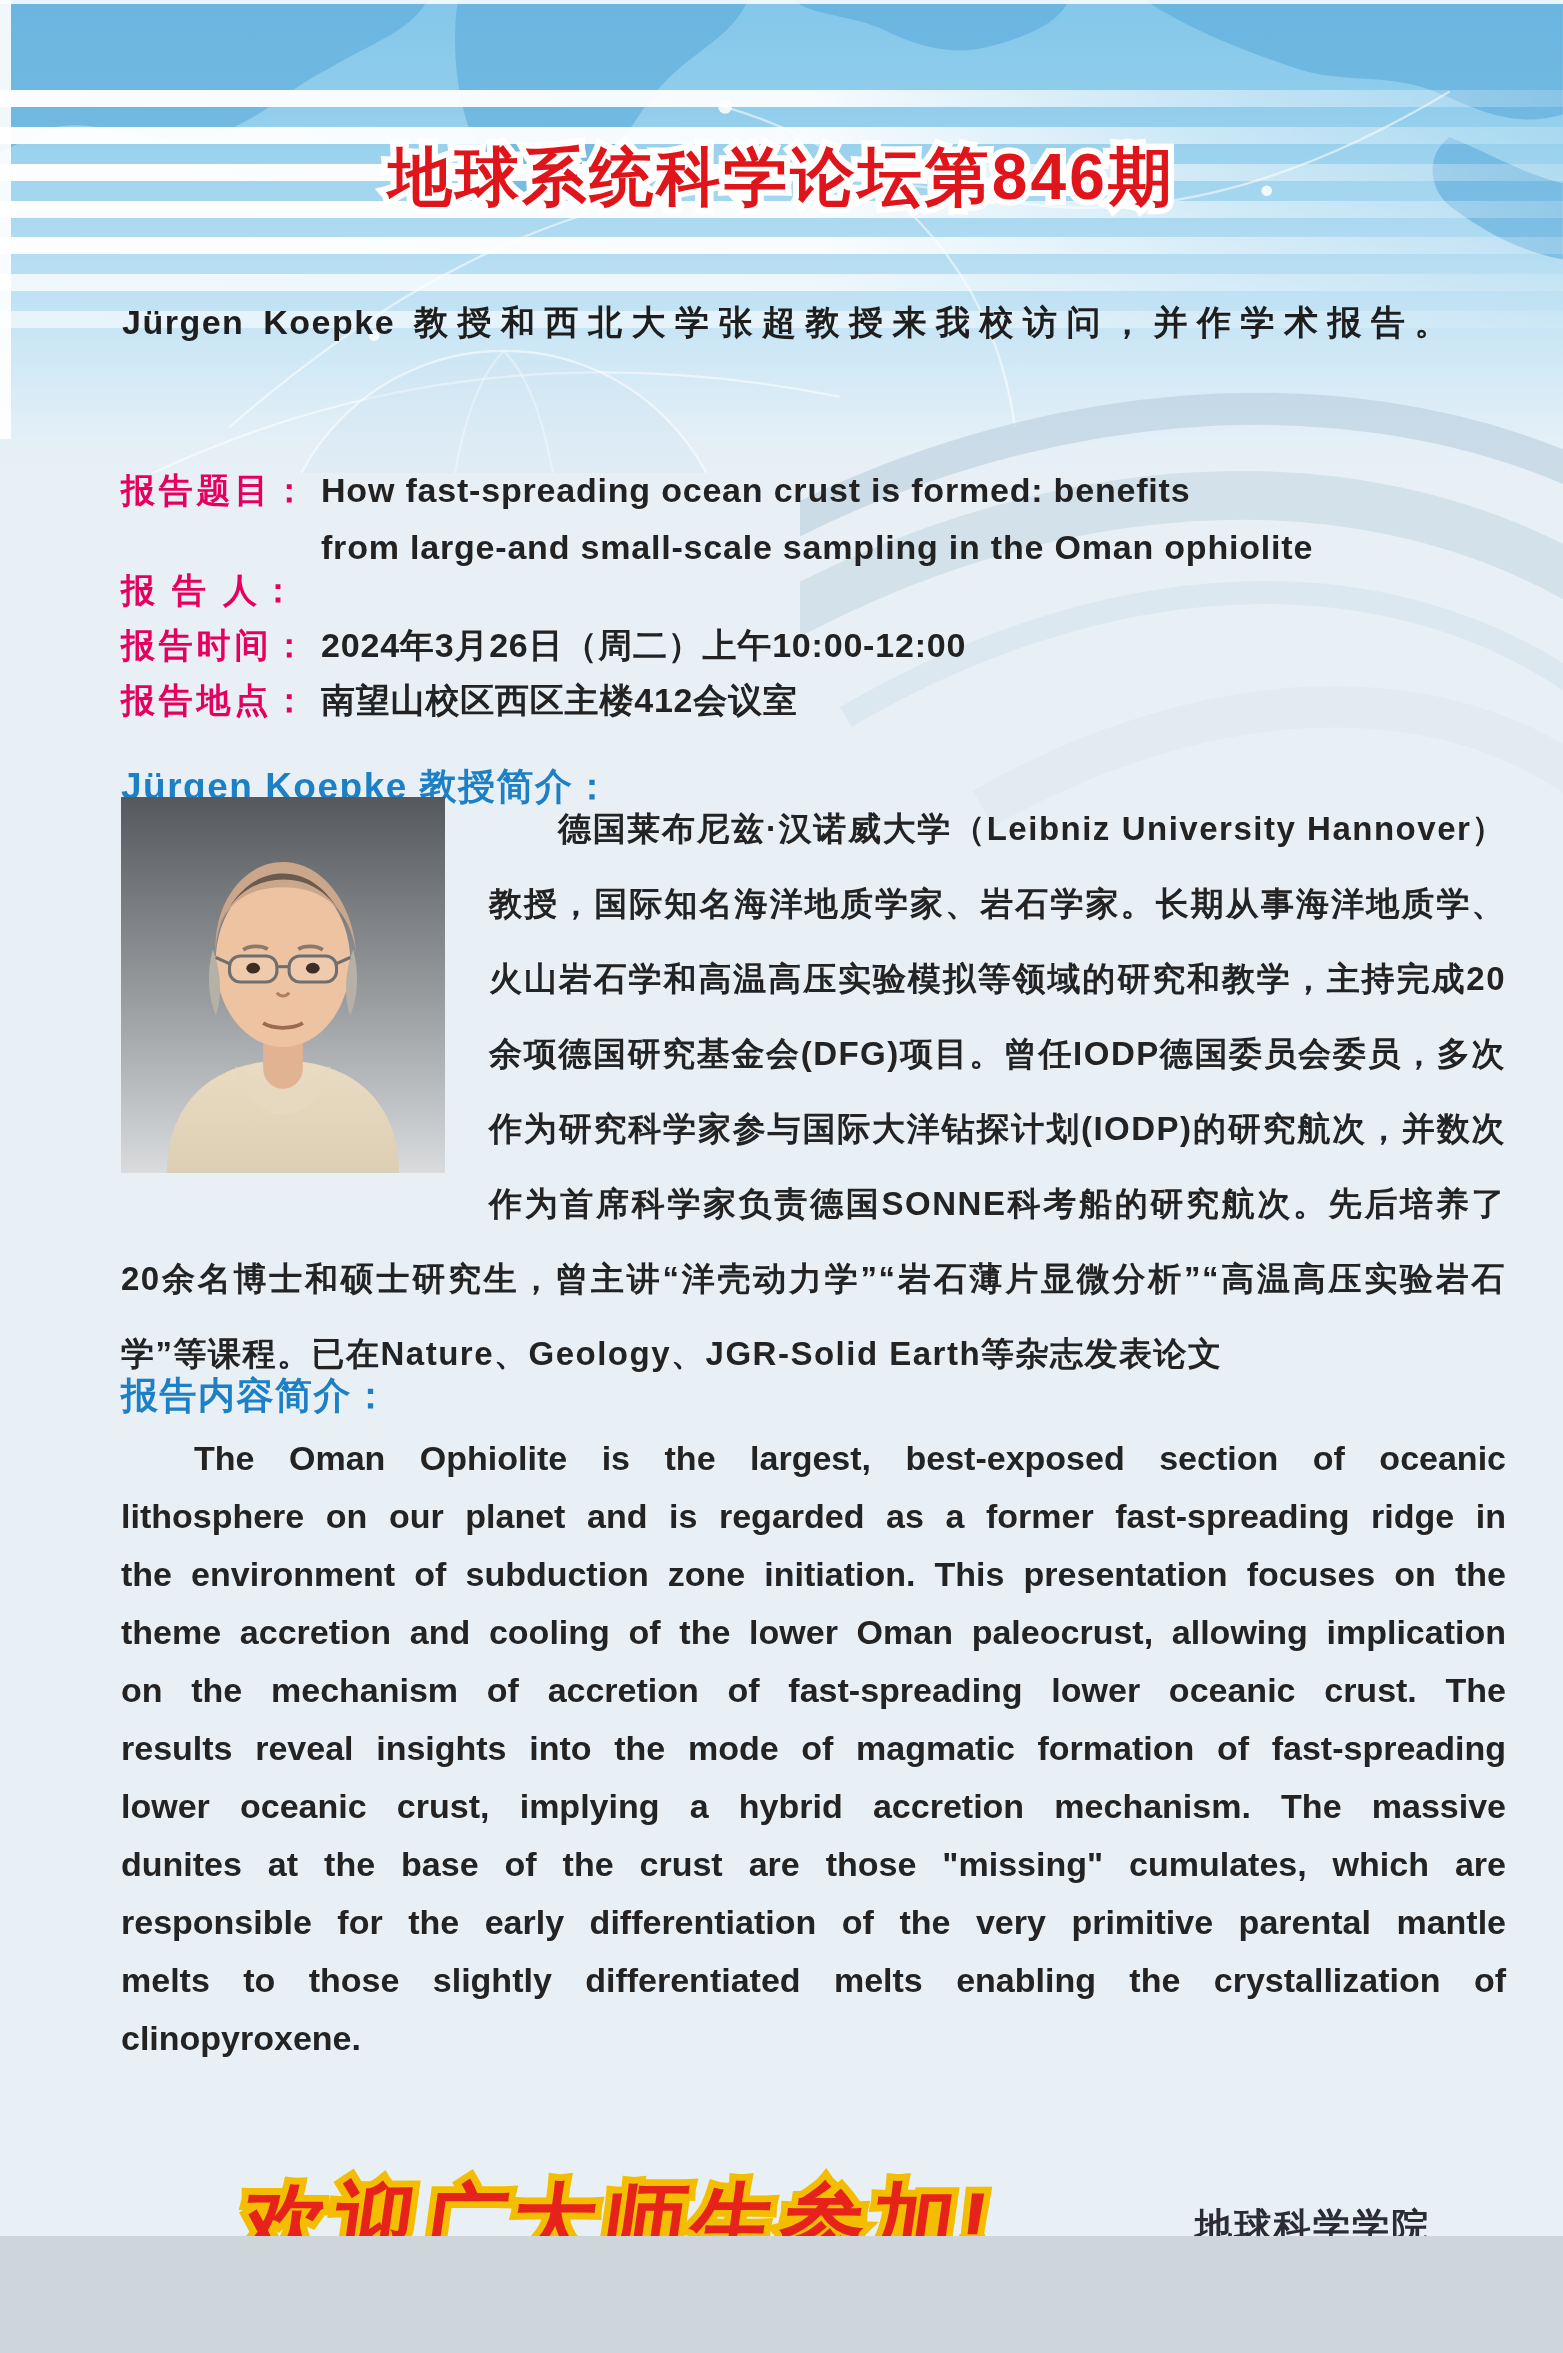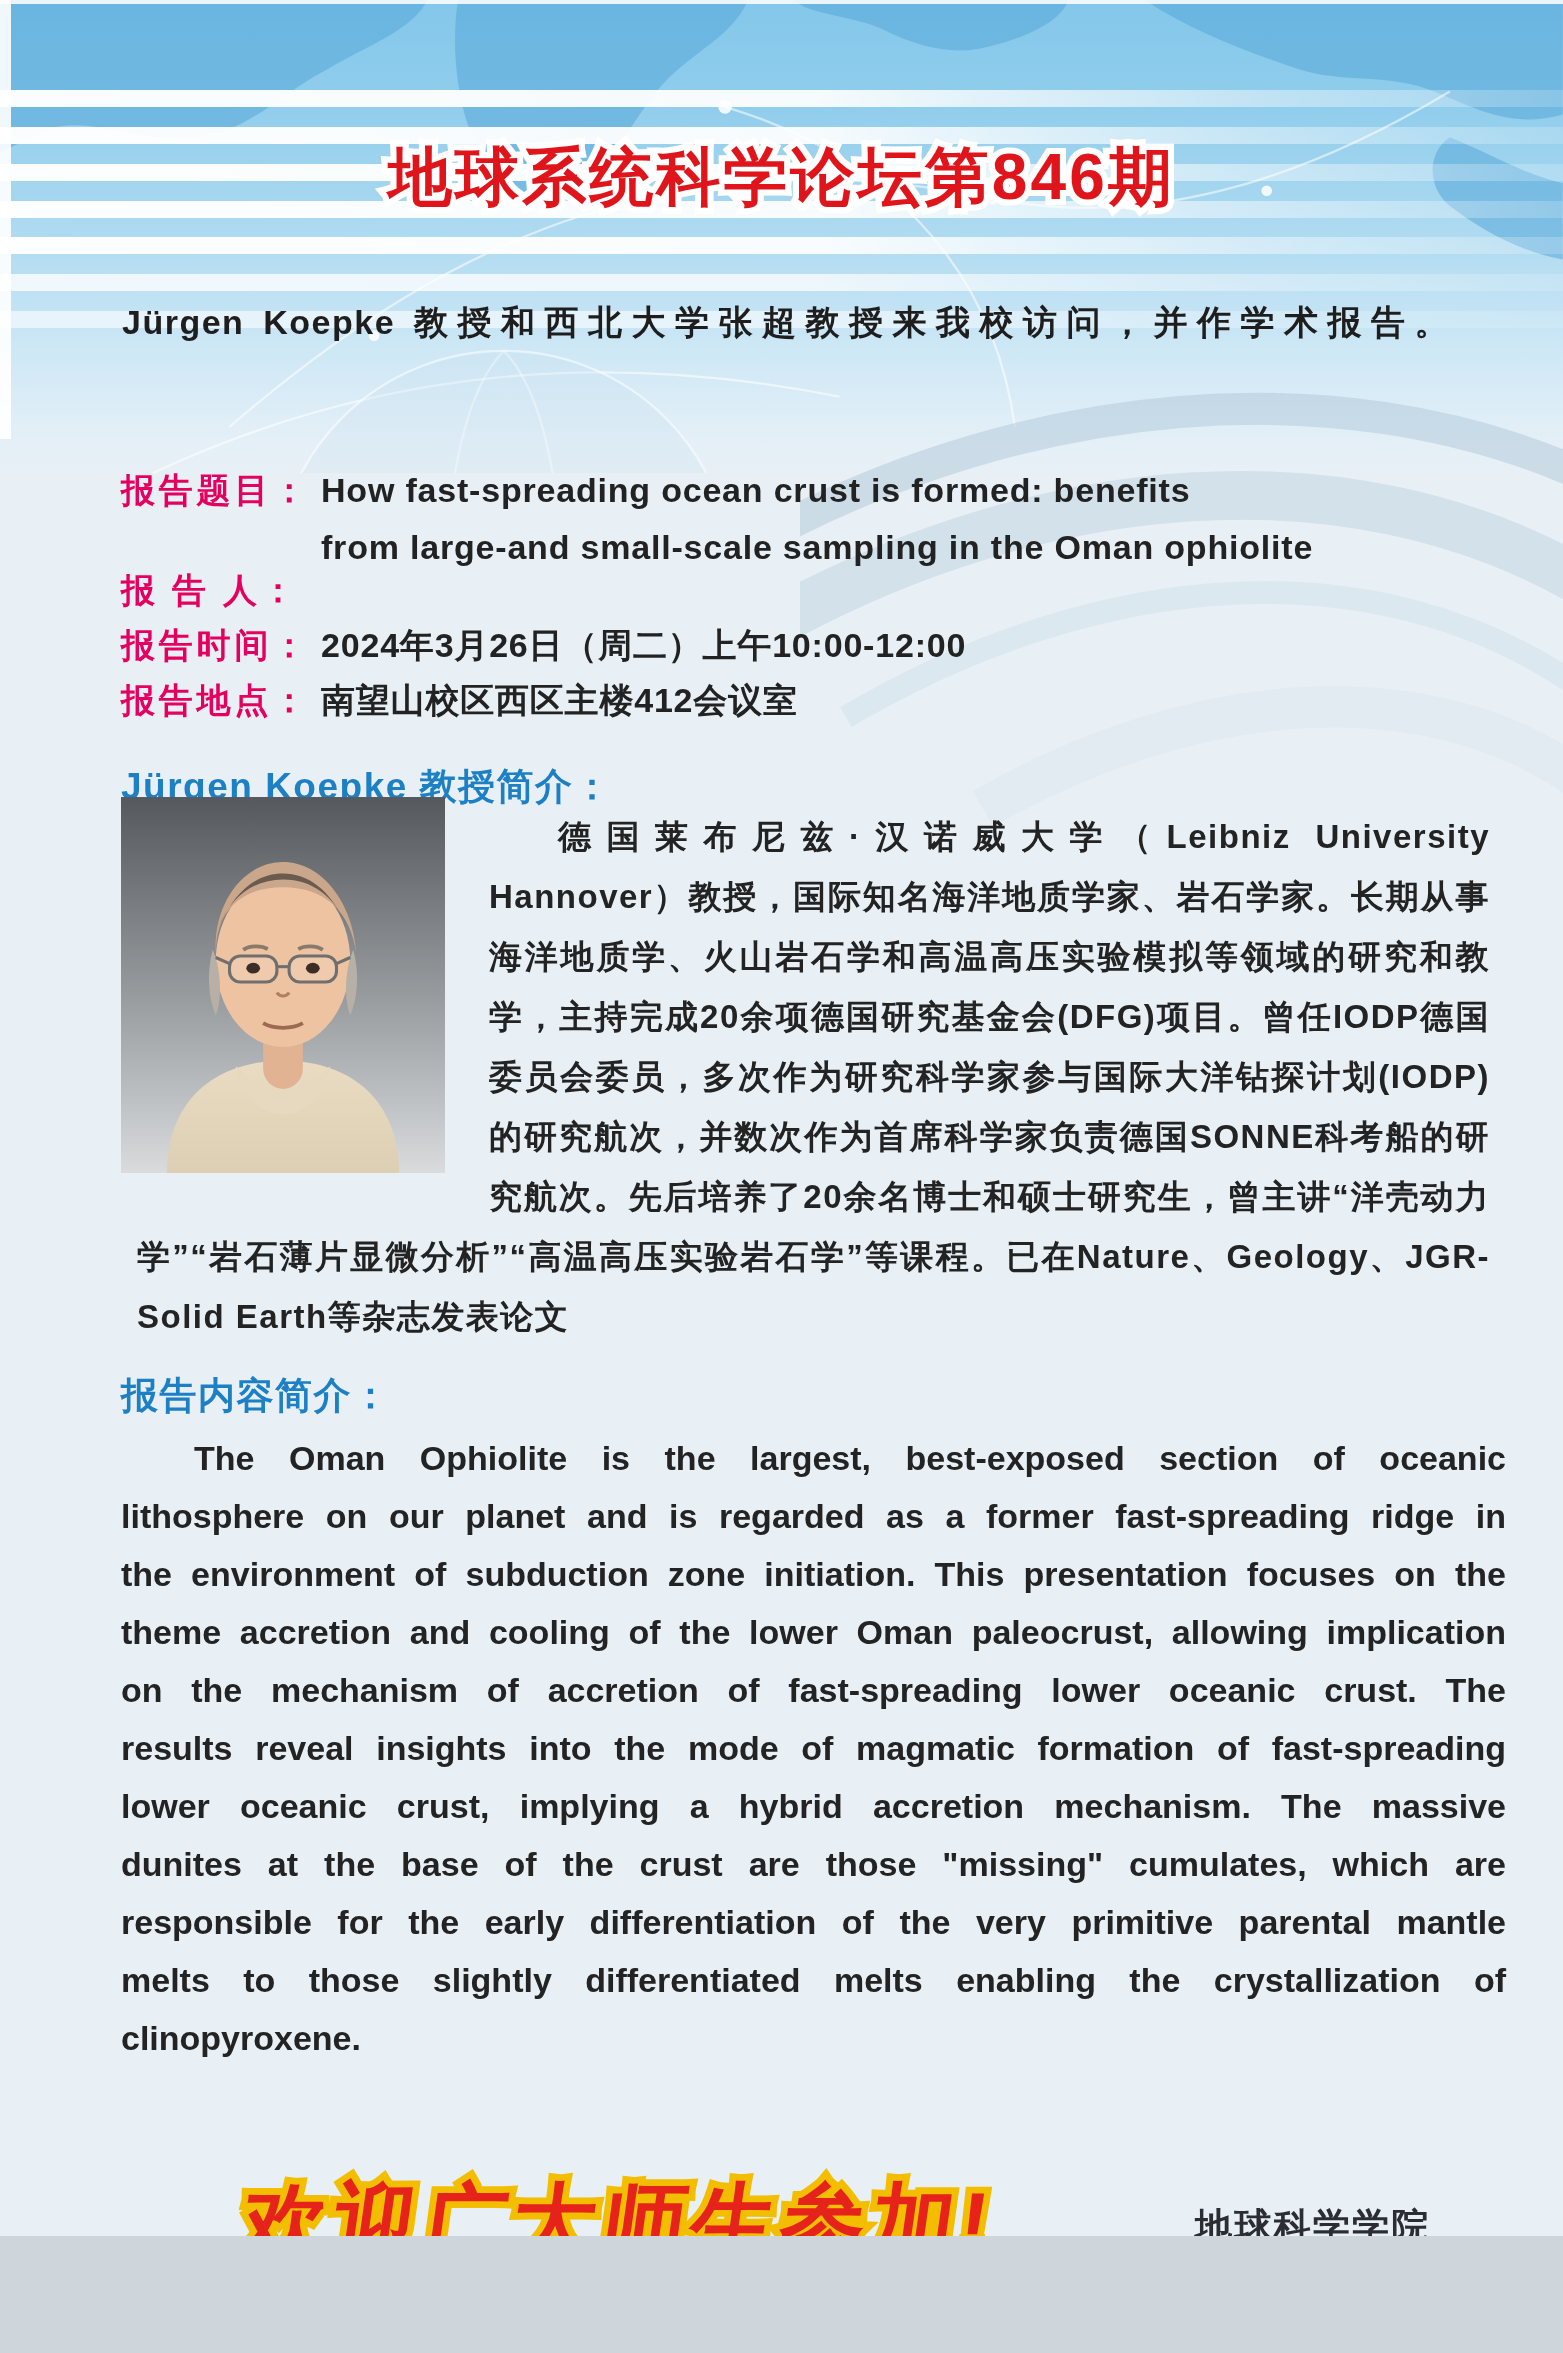--- a/index.html
+++ b/index.html
@@ -44,21 +44,21 @@
   .row-topic .info-value div{line-height:67px;margin-top:-10.7px;}
   .row-speaker{top:116px;}
   .row-time{top:171px;}
   .row-venue{top:226px;}
   
   .bio-header{position:absolute;left:121px;top:734px;color:#1e80c4;font-size:37px;font-weight:bold;letter-spacing:1.5px;margin-top:28px;}
   .bio{position:absolute;left:121px;top:791px;width:1385px;}
   .photo{float:left;width:324px;height:376px;margin:6.1px 44px 18.3px 0;}
   .bio-text{
     color:#232323;font-size:33px;font-weight:bold;letter-spacing:1.5px;
-    line-height:60px;text-align:justify;text-indent:69px;margin:16px;
+    line-height:75px;text-align:justify;text-indent:69px;margin:0;
   }
   
   .abstract-header{position:absolute;left:121px;top:1371px;color:#1e80c4;font-size:37px;font-weight:bold;letter-spacing:1.5px;}
   .abstract{
     position:absolute;left:121px;top:1429px;width:1385px;
     color:#232323;font-size:34px;font-weight:bold;line-height:58px;
     text-align:justify;text-indent:73px;word-spacing:9.2px;margin:0;
   }
   
   .welcome-wrap{position:absolute;left:243px;top:2166px;transform:skewX(-8deg);}

